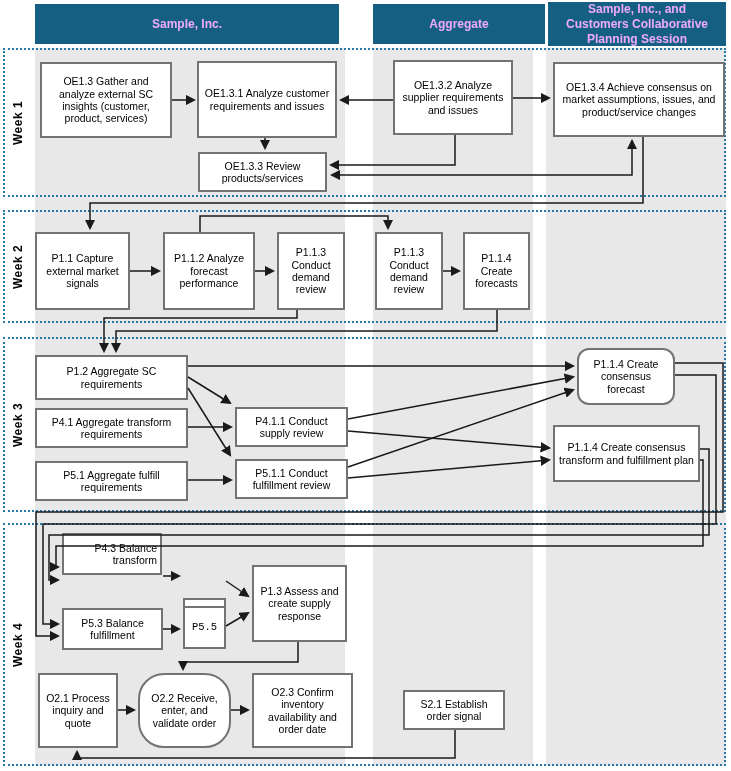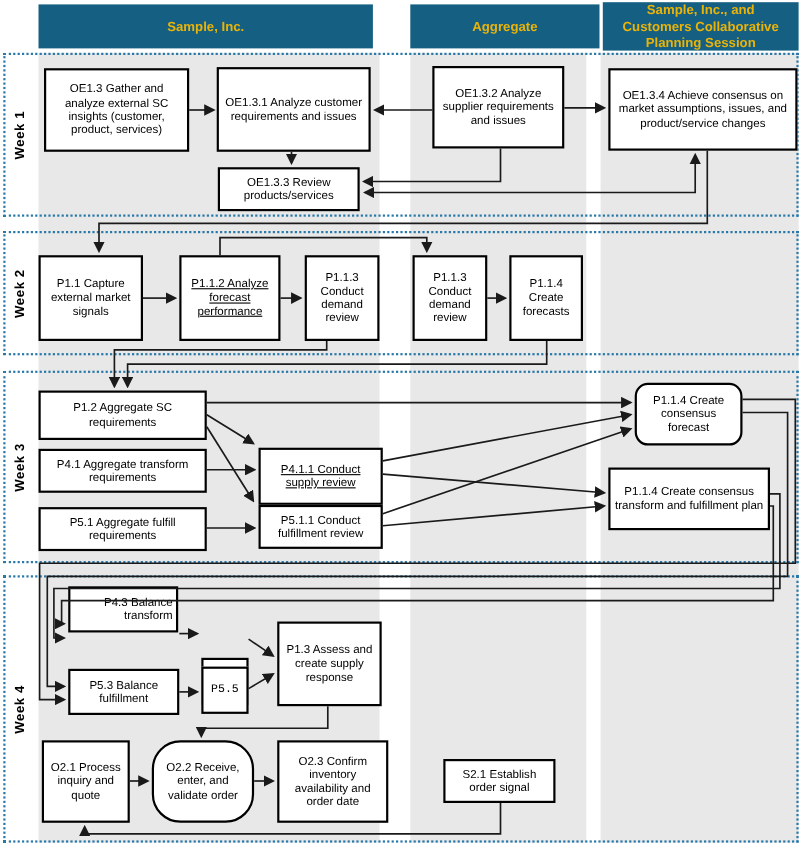--- a/index.html
+++ b/index.html
@@ -2,24 +2,24 @@
 <html><head>
 <meta charset="utf-8">
 <style>
   html,body{margin:0;padding:0;background:#ffffff;}
   body{width:731px;height:771px;position:relative;font-family:"Liberation Sans",sans-serif;overflow:hidden;}
   .lane{position:absolute;top:48px;height:718px;background:#e8e8e8;z-index:0;}
   .weekrow{position:absolute;left:3px;width:723px;border:2px dotted #2878a8;box-sizing:border-box;z-index:1;}
   .weeklabel{position:absolute;left:6px;width:24px;display:flex;align-items:center;justify-content:center;
              z-index:2;font-weight:bold;font-size:12px;color:#000;
              writing-mode:vertical-rl;transform:rotate(180deg);letter-spacing:.5px;}
-  .hdr{position:absolute;background:#156082;color:#eab308;font-weight:bold;font-size:12px;line-height:1.25;
+  .hdr{position:absolute;background:#156082;color:#f0abfc;font-weight:bold;font-size:12px;line-height:1.25;
        display:flex;align-items:center;justify-content:center;text-align:center;box-sizing:border-box;
        padding:2px 17px;z-index:2;}
-  .pbox{position:absolute;background:#fff;border:2px solid #000000;box-sizing:border-box;
+  .pbox{position:absolute;background:#fff;border:2px solid #737373;box-sizing:border-box;
         display:flex;align-items:center;justify-content:center;text-align:center;
         font-size:10.5px;line-height:1.18;color:#000;padding:18px 3px;z-index:2;}
   svg.wires{position:absolute;left:0;top:0;z-index:3;pointer-events:none;}
   svg.wires path{fill:none;stroke:#1a1a1a;stroke-width:1.5px;}
 </style>
 </head>
 <body>
 
 <div class="lane" style="left:35px;width:310px;"></div>
 <div class="lane" style="left:373px;width:160px;"></div>
@@ -39,29 +39,29 @@
 <div class="hdr" style="left:373px;top:4px;width:172px;height:40px;">Aggregate</div>
 <div class="hdr" style="left:548px;top:2px;width:178px;height:44px;">Sample, Inc., and Customers Collaborative Planning Session</div>
 
 <div class="pbox" style="left:40px;top:62px;width:132px;height:76px;">OE1.3 Gather and analyze external SC insights (customer, product, services)</div>
 <div class="pbox" style="left:197px;top:61px;width:140px;height:77px;">OE1.3.1 Analyze customer requirements and issues</div>
 <div class="pbox" style="left:393px;top:60px;width:120px;height:75px;">OE1.3.2 Analyze supplier requirements and issues</div>
 <div class="pbox" style="left:553px;top:62px;width:172px;height:75px;">OE1.3.4 Achieve consensus on market assumptions, issues, and product/service changes</div>
 <div class="pbox" style="left:198px;top:152px;width:129px;height:40px;">OE1.3.3 Review products/services</div>
 
 <div class="pbox" style="left:35px;top:232px;width:95px;height:78px;">P1.1 Capture external market signals</div>
-<div class="pbox" style="left:163px;top:232px;width:92px;height:78px;text-decoration:underline;">P1.1.2 Analyze forecast performance</div>
+<div class="pbox" style="left:163px;top:232px;width:92px;height:78px;">P1.1.2 Analyze forecast performance</div>
 <div class="pbox" style="left:277px;top:232px;width:68px;height:78px;">P1.1.3 Conduct demand review</div>
 <div class="pbox" style="left:375px;top:232px;width:68px;height:78px;">P1.1.3 Conduct demand review</div>
 <div class="pbox" style="left:463px;top:232px;width:67px;height:78px;">P1.1.4 Create forecasts</div>
 
 <div class="pbox" style="left:35px;top:355px;width:153px;height:45px;">P1.2 Aggregate SC requirements</div>
 <div class="pbox" style="left:35px;top:408px;width:153px;height:38px;">P4.1 Aggregate transform requirements</div>
 <div class="pbox" style="left:35px;top:461px;width:153px;height:38px;">P5.1 Aggregate fulfill requirements</div>
-<div class="pbox" style="left:235px;top:407px;width:113px;height:52px;text-decoration:underline;">P4.1.1 Conduct supply review</div>
+<div class="pbox" style="left:235px;top:407px;width:113px;height:40px;">P4.1.1 Conduct supply review</div>
 <div class="pbox" style="left:235px;top:459px;width:113px;height:40px;">P5.1.1 Conduct fulfillment review</div>
 <div class="pbox" style="left:577px;top:348px;width:98px;height:57px;border-radius:12px;">P1.1.4 Create consensus forecast</div>
 <div class="pbox" style="left:553px;top:425px;width:147px;height:57px;">P1.1.4 Create consensus transform and fulfillment plan</div>
 
 <div class="pbox" style="left:62px;top:533px;width:100px;height:42px;text-align:right;">P4.3 Balance transform</div>
 <div class="pbox" style="left:183px;top:554px;width:43px;height:43px;margin-top:44px;">P4.5</div>
 <div class="pbox" style="left:62px;top:608px;width:101px;height:42px;">P5.3 Balance fulfillment</div>
 <div class="pbox" style="left:183px;top:606px;width:43px;height:43px;font-family:Liberation Mono, monospace;">P5.5</div>
 <div class="pbox" style="left:252px;top:565px;width:95px;height:77px;">P1.3 Assess and create supply response</div>
 <div class="pbox" style="left:38px;top:673px;width:80px;height:75px;">O2.1 Process inquiry and quote</div>

